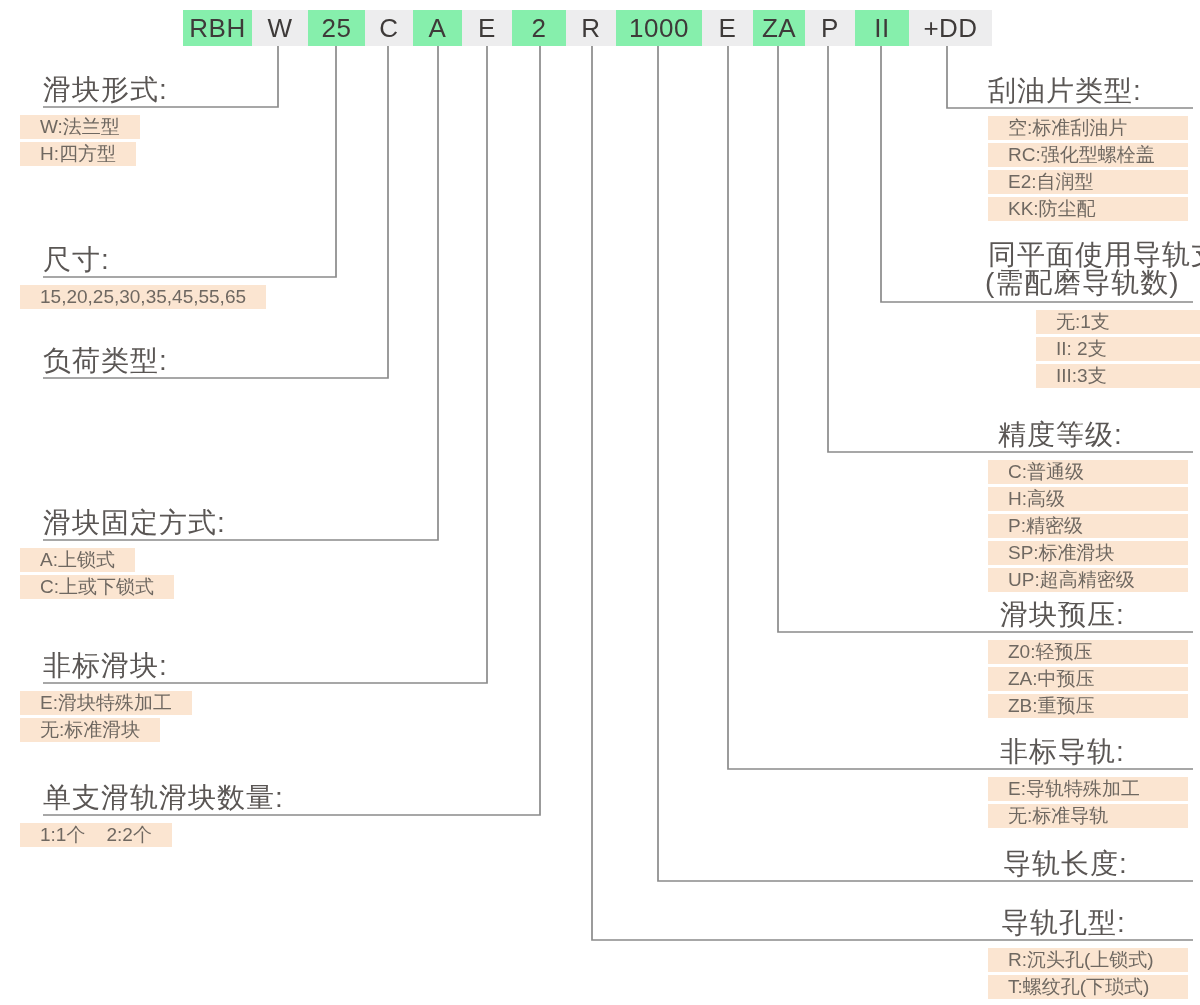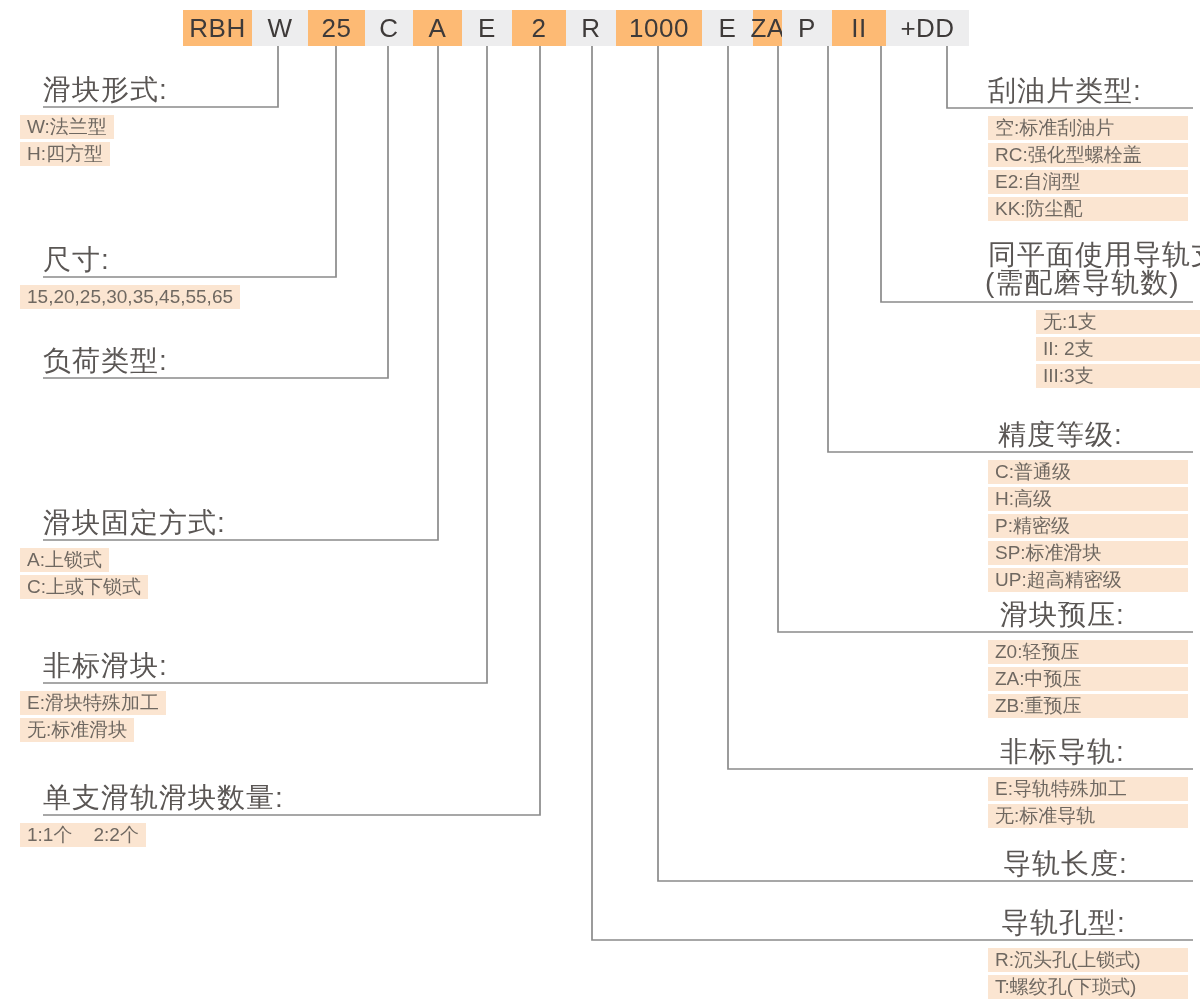--- a/index.html
+++ b/index.html
@@ -3,54 +3,54 @@
 <meta charset="utf-8">
 <style>
   html,body{margin:0;padding:0;background:#ffffff;}
   body{font-family:"Liberation Sans","DejaVu Sans",sans-serif;}
   #canvas{position:relative;width:1200px;height:1005px;background:#ffffff;overflow:hidden;}
 
   
   .code-row{position:absolute;left:183px;top:10px;height:36px;display:flex;}
   .seg{height:36px;display:flex;align-items:center;justify-content:center;
        font-size:26px;color:#3e3a39;letter-spacing:0.5px;}
-  .seg.dark{background:#fdba74;}
+  .seg.dark{background:#86efac;}
   .seg.light{background:#ededee;}
 
   
   #connectors{position:absolute;left:0;top:0;pointer-events:none;}
   #connectors polyline{fill:none;stroke:#8a8a8a;stroke-width:1.7px;}
 
   
   .btitle{position:absolute;font-size:28px;line-height:28px;color:#5a5654;
           letter-spacing:1px;white-space:nowrap;}
 
   
   .items{position:absolute;}
   .hl{display:table;background:#fbe5d1;color:#6f6861;font-size:19px;line-height:20px;
-      padding:2px 7px;margin-bottom:3px;white-space:pre;}
+      padding:2px 20px;margin-bottom:3px;white-space:pre;}
   .items.fixed .hl{display:block;width:200px;box-sizing:border-box;}
 </style>
 </head>
 <body>
 
 <div id="canvas">
 
   <div class="code-row">
     <div class="seg dark" style="width:69px">RBH</div>
     <div class="seg light" style="width:56px">W</div>
     <div class="seg dark" style="width:57px">25</div>
     <div class="seg light" style="width:48px">C</div>
     <div class="seg dark" style="width:49px">A</div>
     <div class="seg light" style="width:50px">E</div>
     <div class="seg dark" style="width:54px">2</div>
     <div class="seg light" style="width:50px">R</div>
     <div class="seg dark" style="width:86px">1000</div>
     <div class="seg light" style="width:51px">E</div>
-    <div class="seg dark" style="width:29px">ZA</div>
+    <div class="seg dark" style="width:52px">ZA</div>
     <div class="seg light" style="width:50px">P</div>
     <div class="seg dark" style="width:54px">II</div>
     <div class="seg light" style="width:83px">+DD</div>
   </div>
 
   <svg id="connectors" width="1200" height="1005">
     <polyline points="278,46 278,107 43,107"></polyline>
     <polyline points="336,46 336,277 43,277"></polyline>
     <polyline points="388,46 388,378 43,378"></polyline>
     <polyline points="438,46 438,540 43,540"></polyline>

